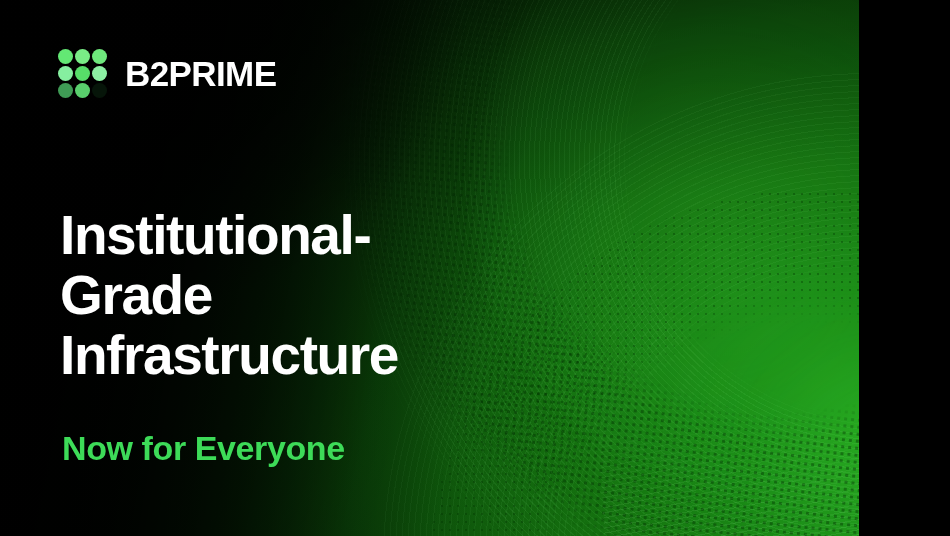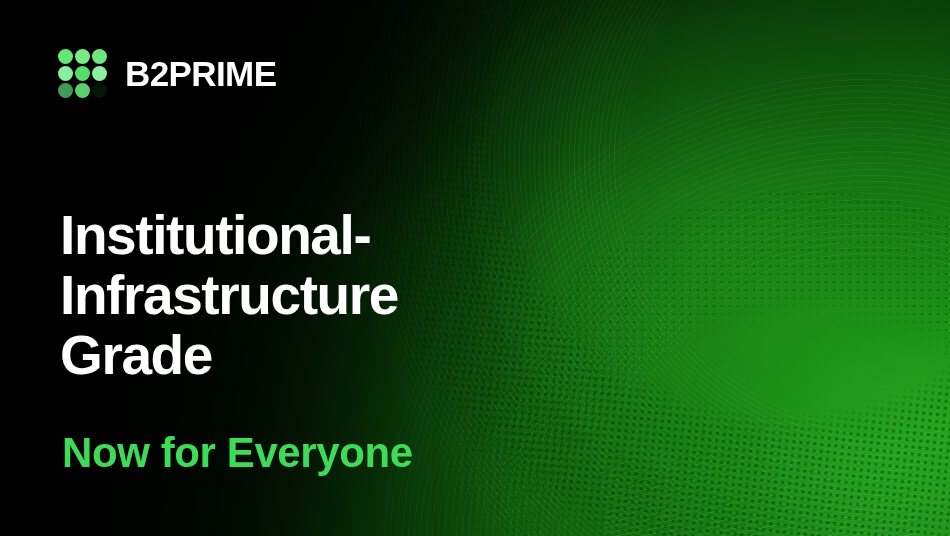--- a/index.html
+++ b/index.html
@@ -2,21 +2,21 @@
 <html><head>
 <meta charset="utf-8">
 <style>
   html, body {
     margin: 0;
     padding: 0;
     background: #000;
   }
   #banner {
     position: relative;
-    width: 950px;
+    width: 859px;
     height: 536px;
     overflow: hidden;
     background: #04150a;
     font-family: "Liberation Sans", sans-serif;
     -webkit-font-smoothing: antialiased;
   }
 
   
   .bg-base {
     position: absolute;
@@ -227,21 +227,21 @@
     letter-spacing: -1.4px;
   }
   .headline .line { display: block; white-space: nowrap; }
 
   .subhead {
     position: absolute;
     left: 62px;
     top: 428px;
     margin: 0;
     color: #3ddb58;
-    font-size: 42px;
+    font-size: 34px;
     font-weight: 700;
     letter-spacing: -0.4px;
     line-height: 1.2;
     white-space: nowrap;
   }
 </style>
 </head>
 <body>
 
 <div id="banner">
@@ -276,20 +276,20 @@
         <i class="d6"></i>
         <i class="d7"></i>
         <i class="d8"></i>
         <i class="d9"></i>
       </span>
       <span class="wordmark">B2PRIME</span>
     </div>
 
     <h1 class="headline">
       <span class="line">Institutional-</span>
+      <span class="line">Grade</span>
       <span class="line">Infrastructure</span>
-      <span class="line">Grade</span>
     </h1>
 
     <p class="subhead">Now for Everyone</p>
 
   </div>
 </div>
 
 </body></html>

